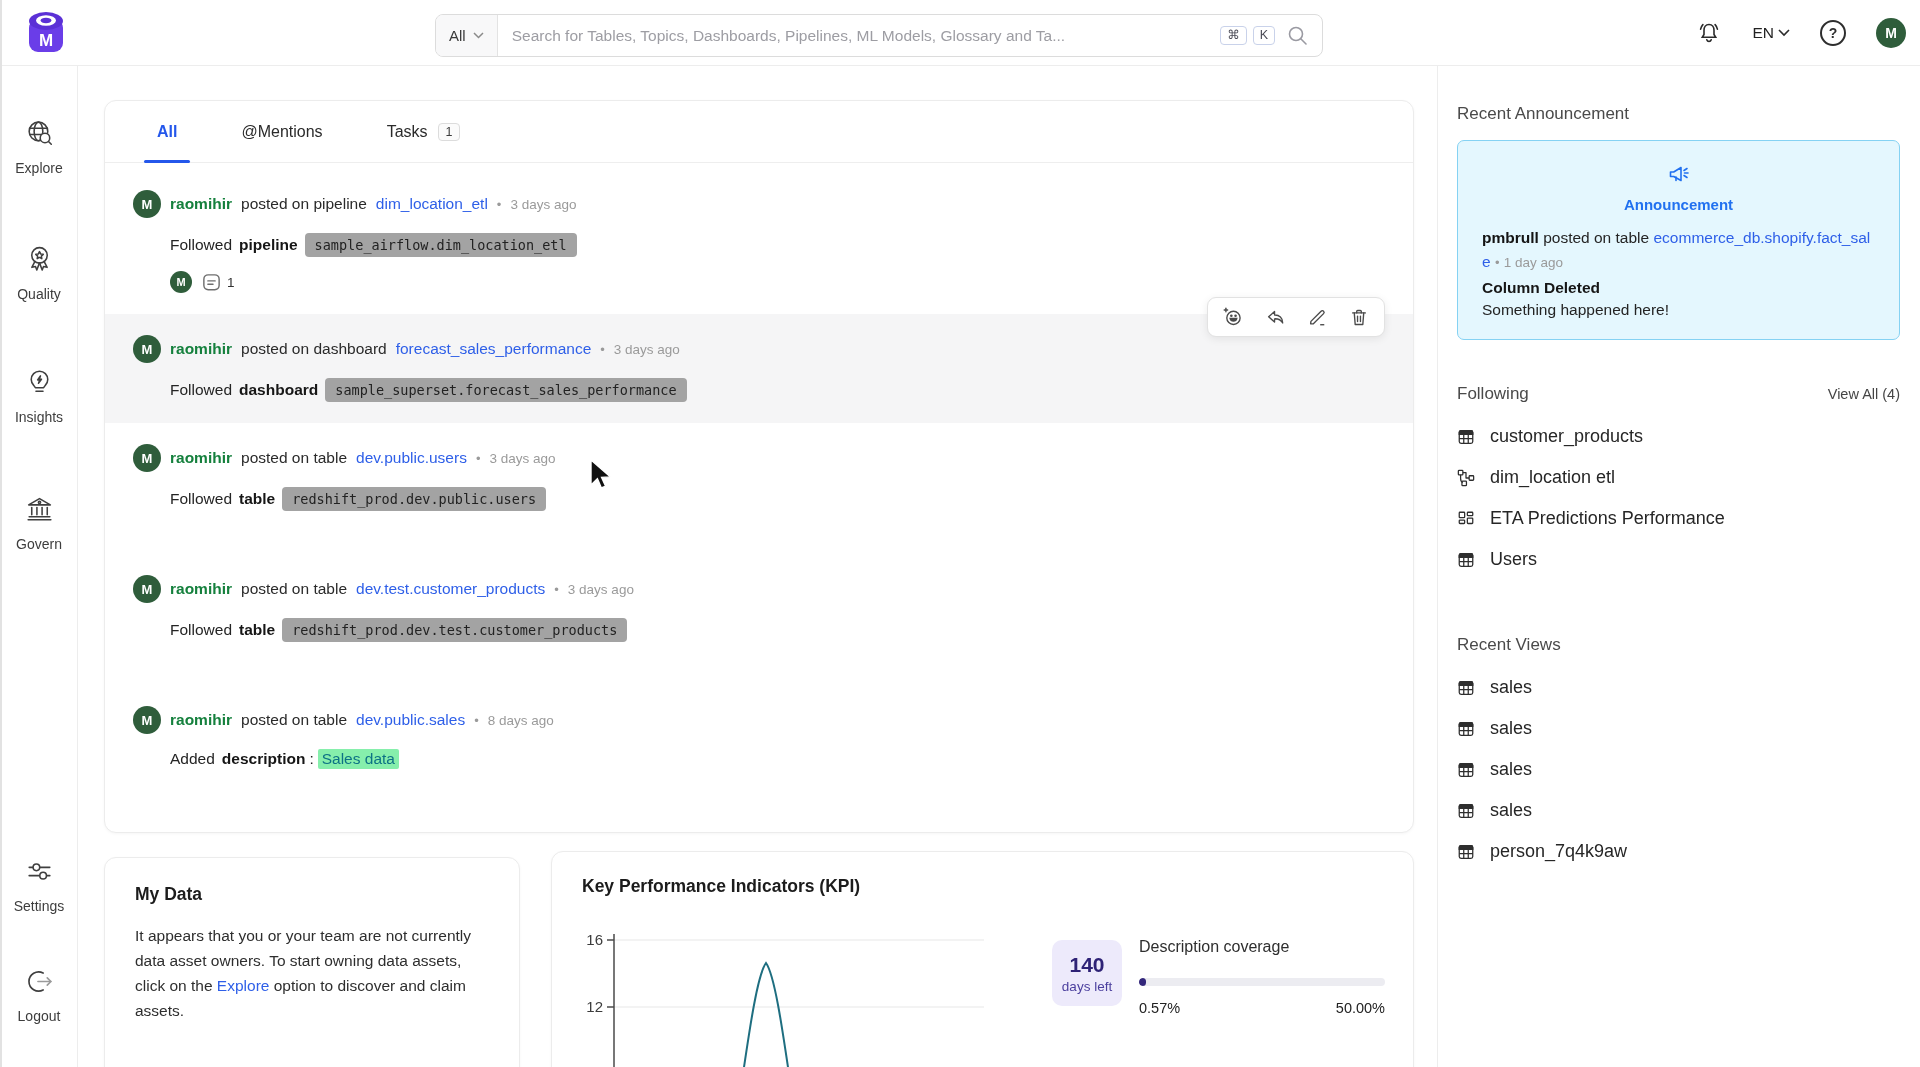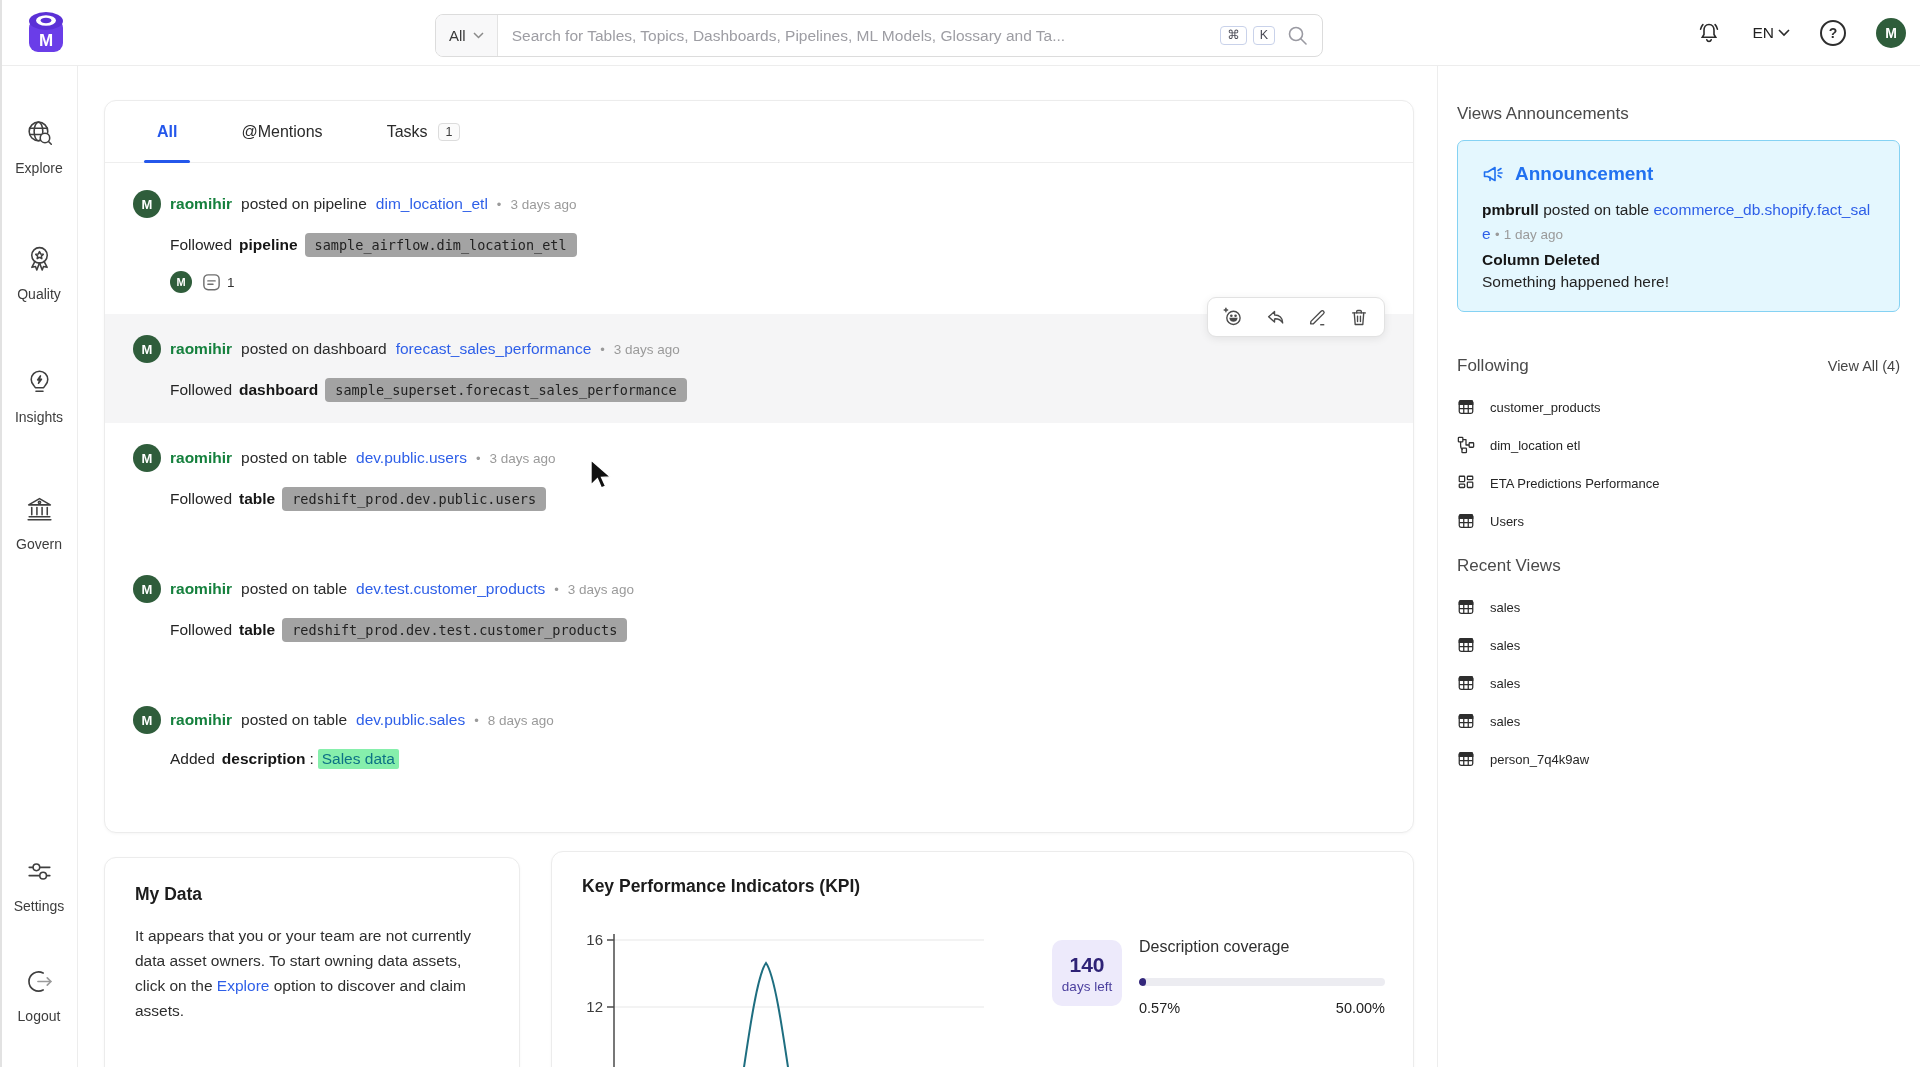--- a/index.html
+++ b/index.html
@@ -93,32 +93,32 @@
   .progress-track { margin-top:22px; height:8px; background:#ececf1; border-radius:5px; position:relative; overflow:hidden; }
   .progress-fill { position:absolute; left:0; top:0; bottom:0; width:7px; background:#33277b; border-radius:5px; }
   .coverage-nums { margin-top:14px; display:flex; justify-content:space-between; font-size:14.5px; color:#222;text-align:center; }
 
   
   .right-panel { position:absolute; left:1437px; top:66px; right:0; bottom:0; background:#fff;
     border-left:1px solid #ededed; padding:38px 20px 0 19px; }
   .rp-h { font-size:17px; color:#4a4a4a; font-weight:500; }
   .ann-card { margin-top:16px; background:#e4f7fe; border:1px solid #85d2f3; border-radius:7px;
     padding:22px 24px 20px; }
-  .ann-label-row { display:flex; align-items:center; gap:11px; color:#2171f0; font-weight:700; font-size:19px; }
+  .ann-label-row { display:flex; align-items:center; gap:11px; color:#2171f0; font-weight:700; font-size:15px;flex-direction:column; }
   .ann-text { margin-top:13px; font-size:15.5px; line-height:1.55; color:#242424; }
   .ann-text b { color:#141414; }
   .ann-link { color:#2e5fe8; word-break:break-all; cursor:pointer; }
   .ann-title { margin-top:5px; font-size:15.5px; font-weight:700; color:#161616; }
   .ann-desc { margin-top:4px; font-size:15.5px; color:#242424; }
   .rp-row { display:flex; align-items:center; justify-content:space-between; margin-top:44px; }
   .rp-viewall { font-size:14.5px; color:#454545; cursor:pointer; }
   .rp-list { margin-top:12px; }
-  .rp-item { display:flex; align-items:center; gap:15px; padding:10px 0; font-size:13px; color:#262626; cursor:pointer; }
+  .rp-item { display:flex; align-items:center; gap:15px; padding:10px 0; font-size:18px; color:#262626; cursor:pointer; }
   .rp-item svg { flex:0 0 auto; }
-  .rp-h2 { margin-top:16px; }
+  .rp-h2 { margin-top:55px; }
 
   .cursor { position:absolute; left:588px; top:458px; z-index:50; pointer-events:none; }
 </style>
 </head>
 <body>
 
 <div class="window-edge"></div>
 
 <div class="topbar">
   <div class="logo">
@@ -415,21 +415,21 @@
       <div class="progress-fill"></div>
     </div>
     <div class="coverage-nums">
       <span>0.57%</span>
       <span>50.00%</span>
     </div>
   </div>
 </div>
 
 <div class="right-panel">
-  <div class="rp-h">Views Announcements</div>
+  <div class="rp-h">Recent Announcement</div>
 
   <div class="ann-card">
     <div class="ann-label-row">
       <svg width="22" height="22" viewBox="0 0 22 22" fill="none" stroke="#2171f0" stroke-width="1.6" stroke-linejoin="round" stroke-linecap="round">
         <path d="M2.5 9 v4.5 h3.2 l7.3 4 V4.5 l-7.3 4.5 z"></path>
         <line x1="8" y1="14" x2="8" y2="17.5"></line>
         <path d="M16 7.5 l3 -2"></path>
         <path d="M16 12.5 l3 2"></path>
         <line x1="16.5" y1="10" x2="20" y2="10"></line>
       </svg>

